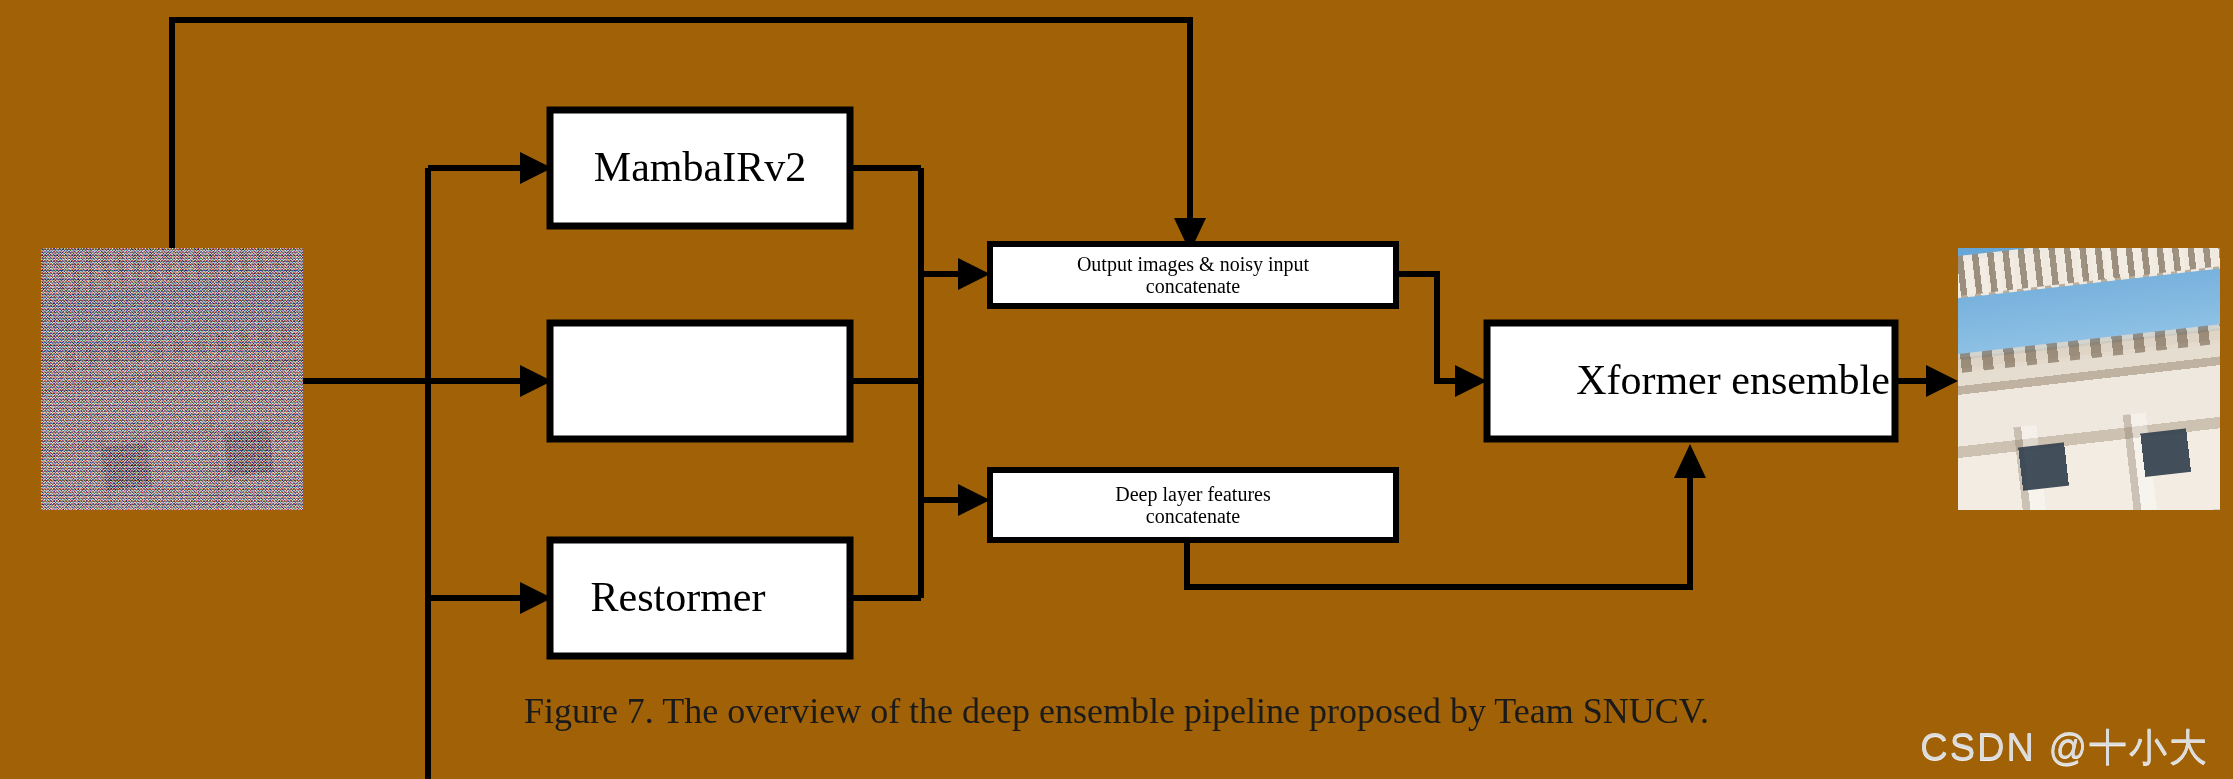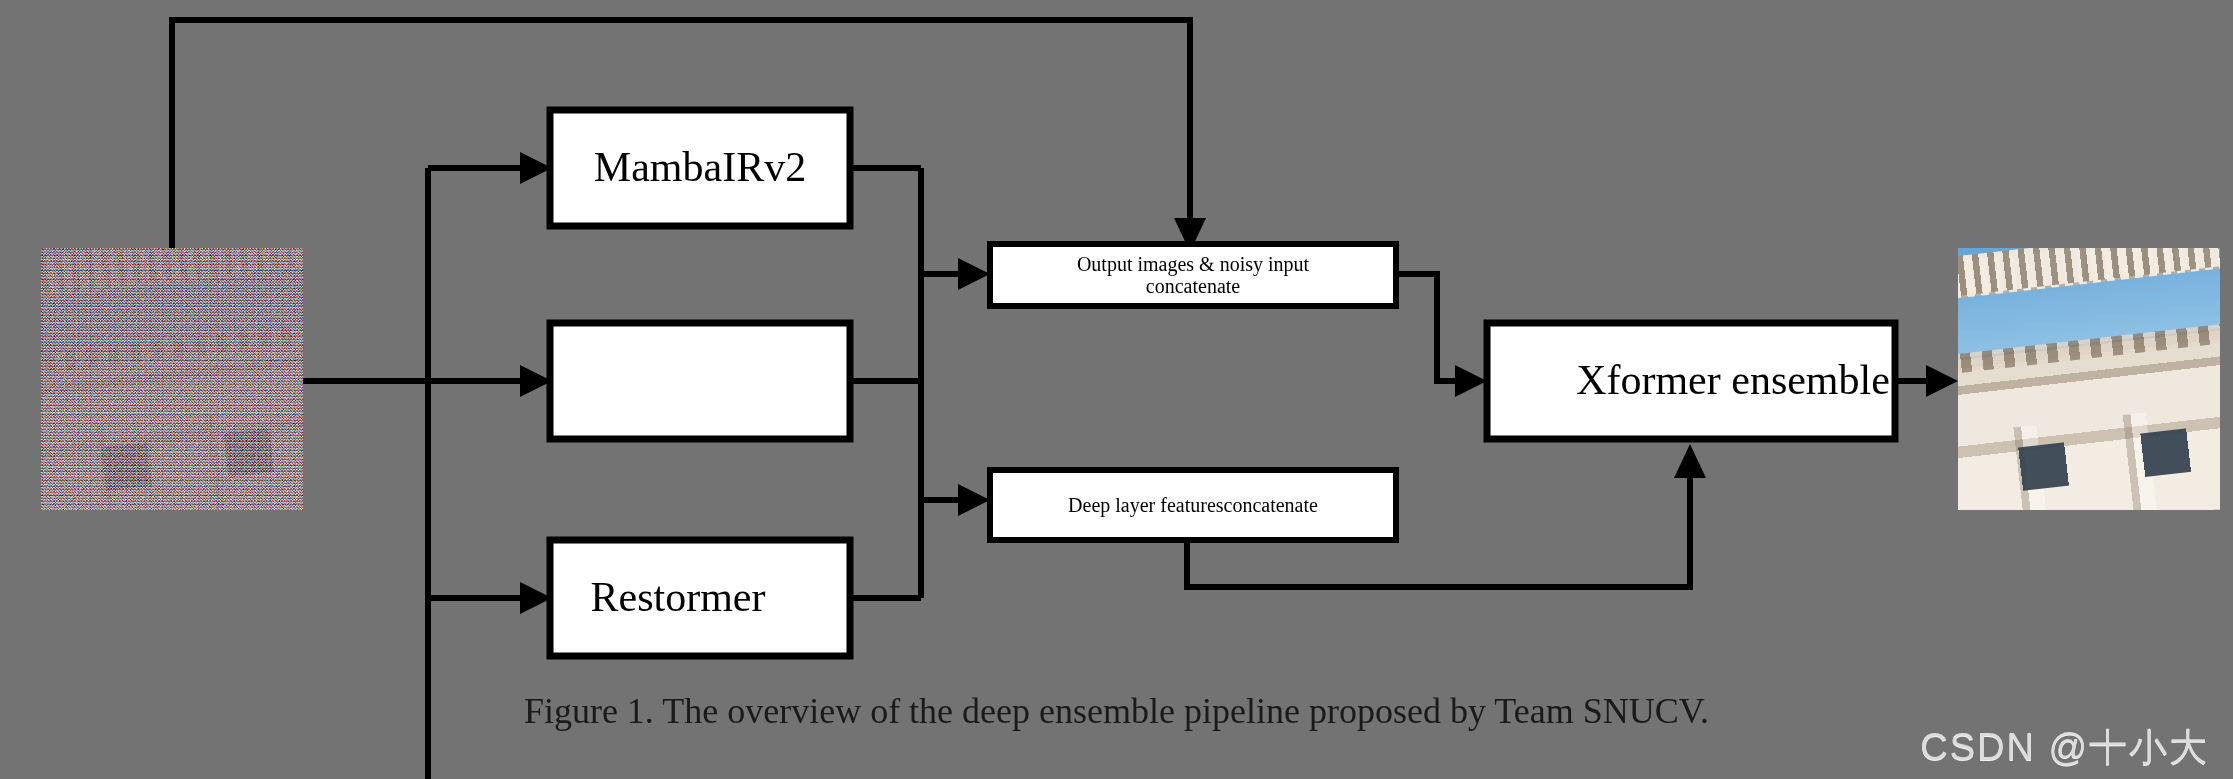--- a/index.html
+++ b/index.html
@@ -9,21 +9,21 @@
     background: #ffffff;
   }
   body {
     font-family: "Liberation Serif", "DejaVu Serif", serif;
     color: #000000;
   }
   #figure-root {
     position: relative;
     width: 2233px;
     height: 779px;
-    background: #737373;
+    background: #a16207;
     overflow: hidden;
   }
 
   
   #diagram-svg {
     position: absolute;
     left: 0;
     top: 0;
     width: 2233px;
     height: 779px;
@@ -290,21 +290,21 @@
   <div class="node-label label-large" style="left:550px; top:110px; width:300px; height:116px;">MambaIRv2</div>
 
 
   <div class="node-label label-large" style="left:528px; top:540px; width:300px; height:116px;">Restormer</div>
 
   <div class="node-label label-small" style="left:990px; top:244px; width:406px; height:62px; flex-direction:column;">
     <span>Output images &amp; noisy input</span>
     <span>concatenate</span>
   </div>
 
-  <div class="node-label label-small" style="left:990px; top:470px; width:406px; height:70px; flex-direction:row;">
+  <div class="node-label label-small" style="left:990px; top:470px; width:406px; height:70px; flex-direction:column;">
     <span>Deep layer features</span>
     <span>concatenate</span>
   </div>
 
   <div class="node-label label-large" style="left:1529px; top:323px; width:408px; height:116px;">Xformer ensemble</div>
 
   <div class="thumb" style="left:41px; top:248px; width:262px; height:262px;">
     <div class="thumb-inner">
       <div class="facade">
         <div class="facade-body"></div>
@@ -323,17 +323,17 @@
       <div class="facade">
         <div class="facade-body"></div>
         <div class="facade-dentil"></div>
         <div class="facade-balus"></div>
         <div class="facade-cols"></div>
         <div class="facade-wins"></div>
       </div>
     </div>
   </div>
 
-  <div id="caption">Figure 1. The overview of the deep ensemble pipeline proposed by Team SNUCV.</div>
+  <div id="caption">Figure 7. The overview of the deep ensemble pipeline proposed by Team SNUCV.</div>
 
   <div id="watermark">CSDN @十小大</div>
 
 </div>
 
 </body></html>

